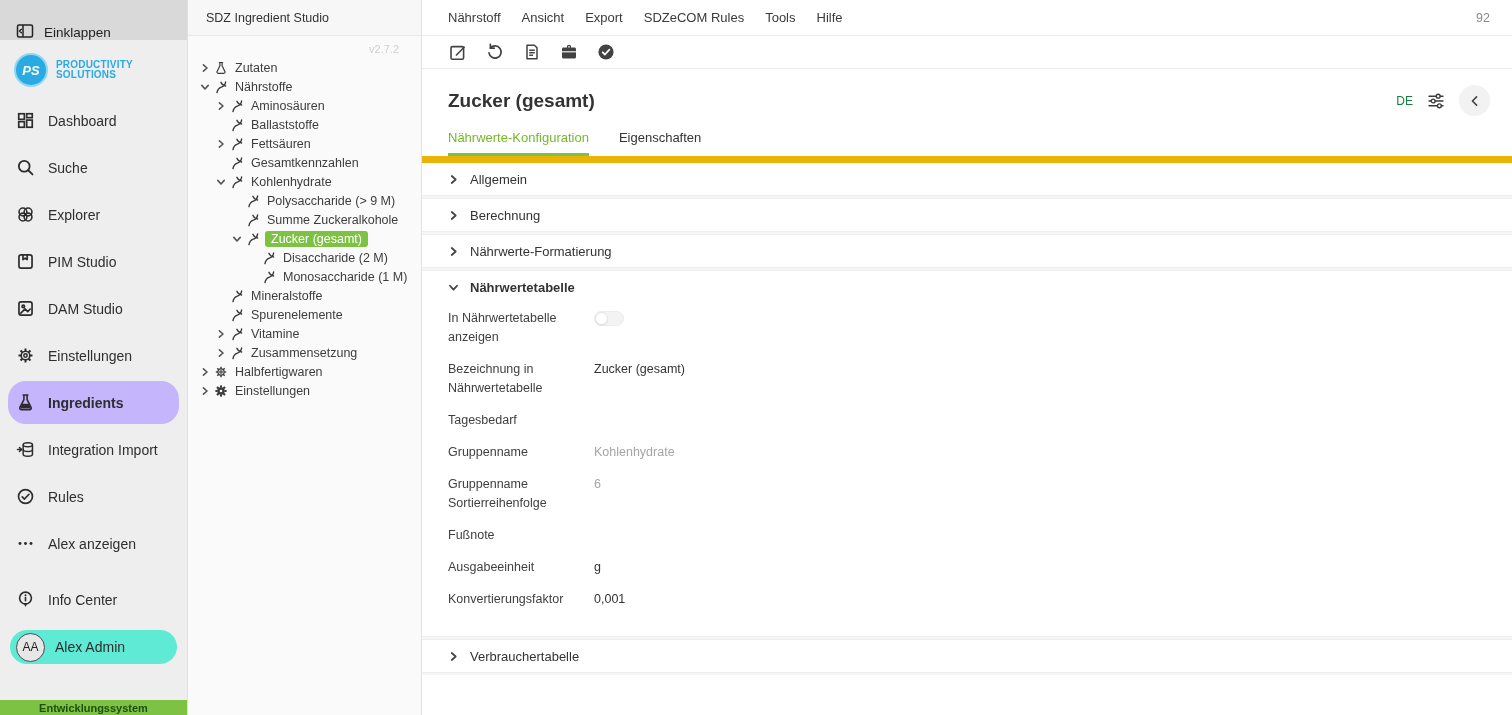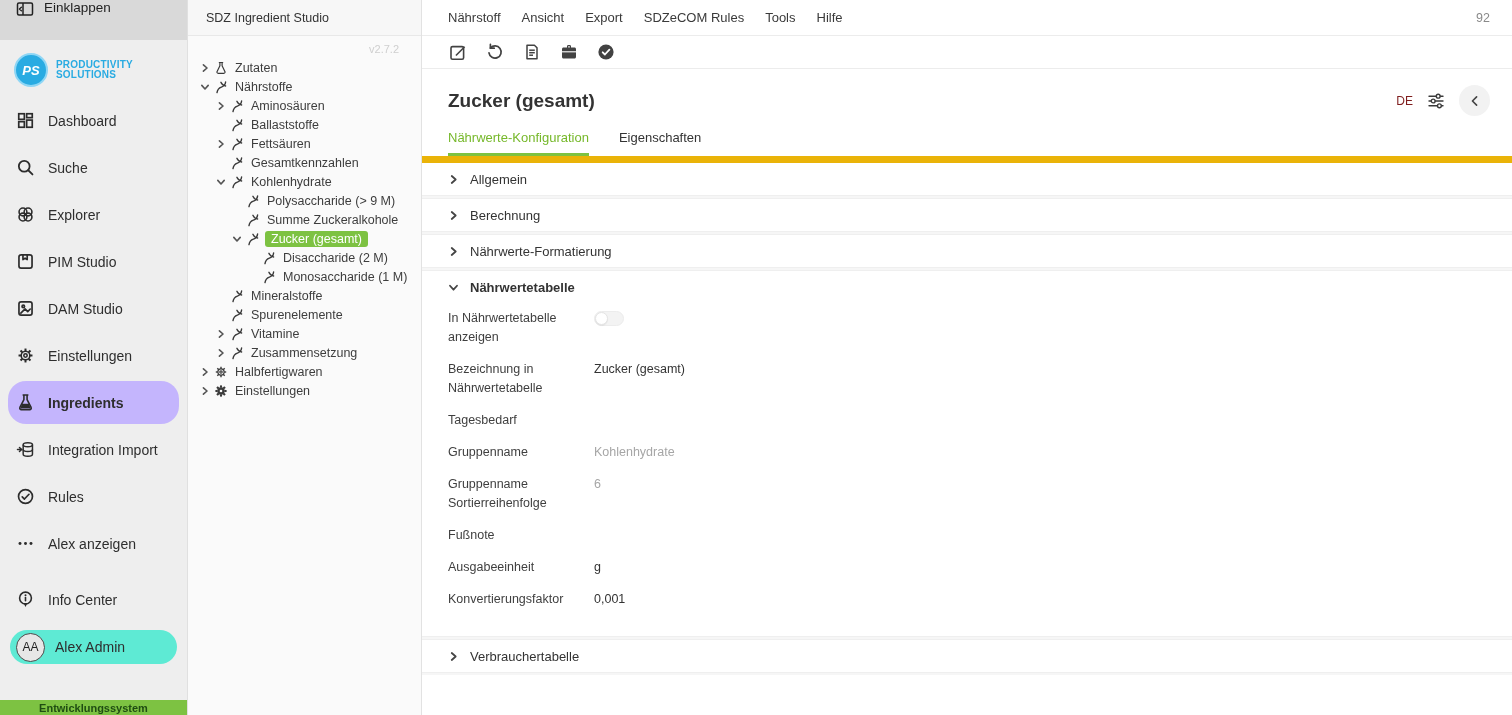--- a/index.html
+++ b/index.html
@@ -2,21 +2,21 @@
 <html><head>
 <meta charset="utf-8">
 <style>
   * { margin:0; padding:0; box-sizing:border-box; }
   html,body { width:1512px; height:715px; overflow:hidden; }
   body { font-family:"Liberation Sans", sans-serif; background:#fff; color:#333; }
   .app { display:flex; width:1512px; height:715px; }
 
   
   .sidebar { width:188px; background:#eeeeee; display:flex; flex-direction:column; flex:none; border-right:1px solid #e0e0e0; }
-  .collapse-header { height:40px; background:#d9d9d9; display:flex; align-items:flex-start; gap:10px; padding:0 16px; font-size:13.5px; color:#222; cursor:pointer; flex:none; }
+  .collapse-header { height:40px; background:#d9d9d9; display:flex; align-items:flex-end; gap:10px; padding:0 16px; font-size:13.5px; color:#222; cursor:pointer; flex:none; }
   .collapse-header .icn { width:18px; height:18px; }
   .logo-row { display:flex; align-items:center; gap:8px; padding:13px 14px 10px; flex:none; }
   .logo-badge { width:34px; height:34px; border-radius:50%; background:#29abe2; border:2px solid #8ed6f5; color:#fff; font-weight:bold; font-style:italic; display:flex; align-items:center; justify-content:center; font-size:13px; flex:none; }
   .logo-text { color:#29abe2; font-size:10px; font-weight:bold; line-height:10.5px; letter-spacing:.2px; }
   .nav { flex:none; }
   .nav-item { height:47px; display:flex; align-items:center; gap:13px; padding:0 16px; font-size:14px; color:#2e2e2e; cursor:pointer; }
   .nav-item .icn { width:19px; height:19px; color:#2c2c2c; flex:none; }
   .nav-item.active { background:#c4b5fd; border-radius:18px; margin:2px 8px; padding:0 8px; height:43px; font-weight:bold; }
   .sidebar-bottom { margin-top:auto; padding-bottom:36px; flex:none; }
   .user-pill { margin:7px 10px 0; height:34px; border-radius:17px; background:#5eead4; display:flex; align-items:center; gap:10px; padding:0 6px; cursor:pointer; }
@@ -40,21 +40,21 @@
   .menubar { height:36px; border-bottom:1px solid #ececec; display:flex; align-items:center; gap:21px; padding:0 22px 0 26px; font-size:13px; color:#3a3a3a; flex:none; }
   .menu-item { cursor:pointer; }
   .menubar .spacer { flex:1; }
   .badge-count { color:#8a8a8a; font-size:12.5px; }
   .toolbar { height:33px; border-bottom:1px solid #ececec; display:flex; align-items:center; gap:17px; padding:0 26px; flex:none; }
   .tool-btn { width:20px; height:20px; color:#424242; cursor:pointer; display:flex; }
   .tool-btn svg { width:20px; height:20px; }
   .title-row { display:flex; align-items:center; padding:16px 22px 0 26px; flex:none; }
   .page-title { font-size:19px; font-weight:bold; color:#333; }
   .title-right { margin-left:auto; display:flex; align-items:center; gap:13px; }
-  .lang { font-size:12px; color:#7f1d1d; }
+  .lang { font-size:12px; color:#15803d; }
   .sliders-btn { width:20px; height:20px; color:#3a3a3a; cursor:pointer; }
   .back-btn { width:31px; height:31px; border-radius:50%; background:#f2f2f2; display:flex; align-items:center; justify-content:center; color:#444; cursor:pointer; }
   .back-btn svg { width:16px; height:16px; }
   .tabs { display:flex; gap:30px; padding:14px 26px 0; border-bottom:7px solid #eab308; flex:none; }
   .tab { font-size:13px; color:#333; padding-bottom:8px; cursor:pointer; border-bottom:3px solid transparent; }
   .tab.active { color:#76b82a; border-bottom-color:#7dc242; }
 
   .content { background:#f6f6f6; flex:none; }
   .content-tail { background:#fff; flex:1; }
   .section { background:#fff; border-top:1px solid #efefef; border-bottom:1px solid #efefef; margin-bottom:2px; }

